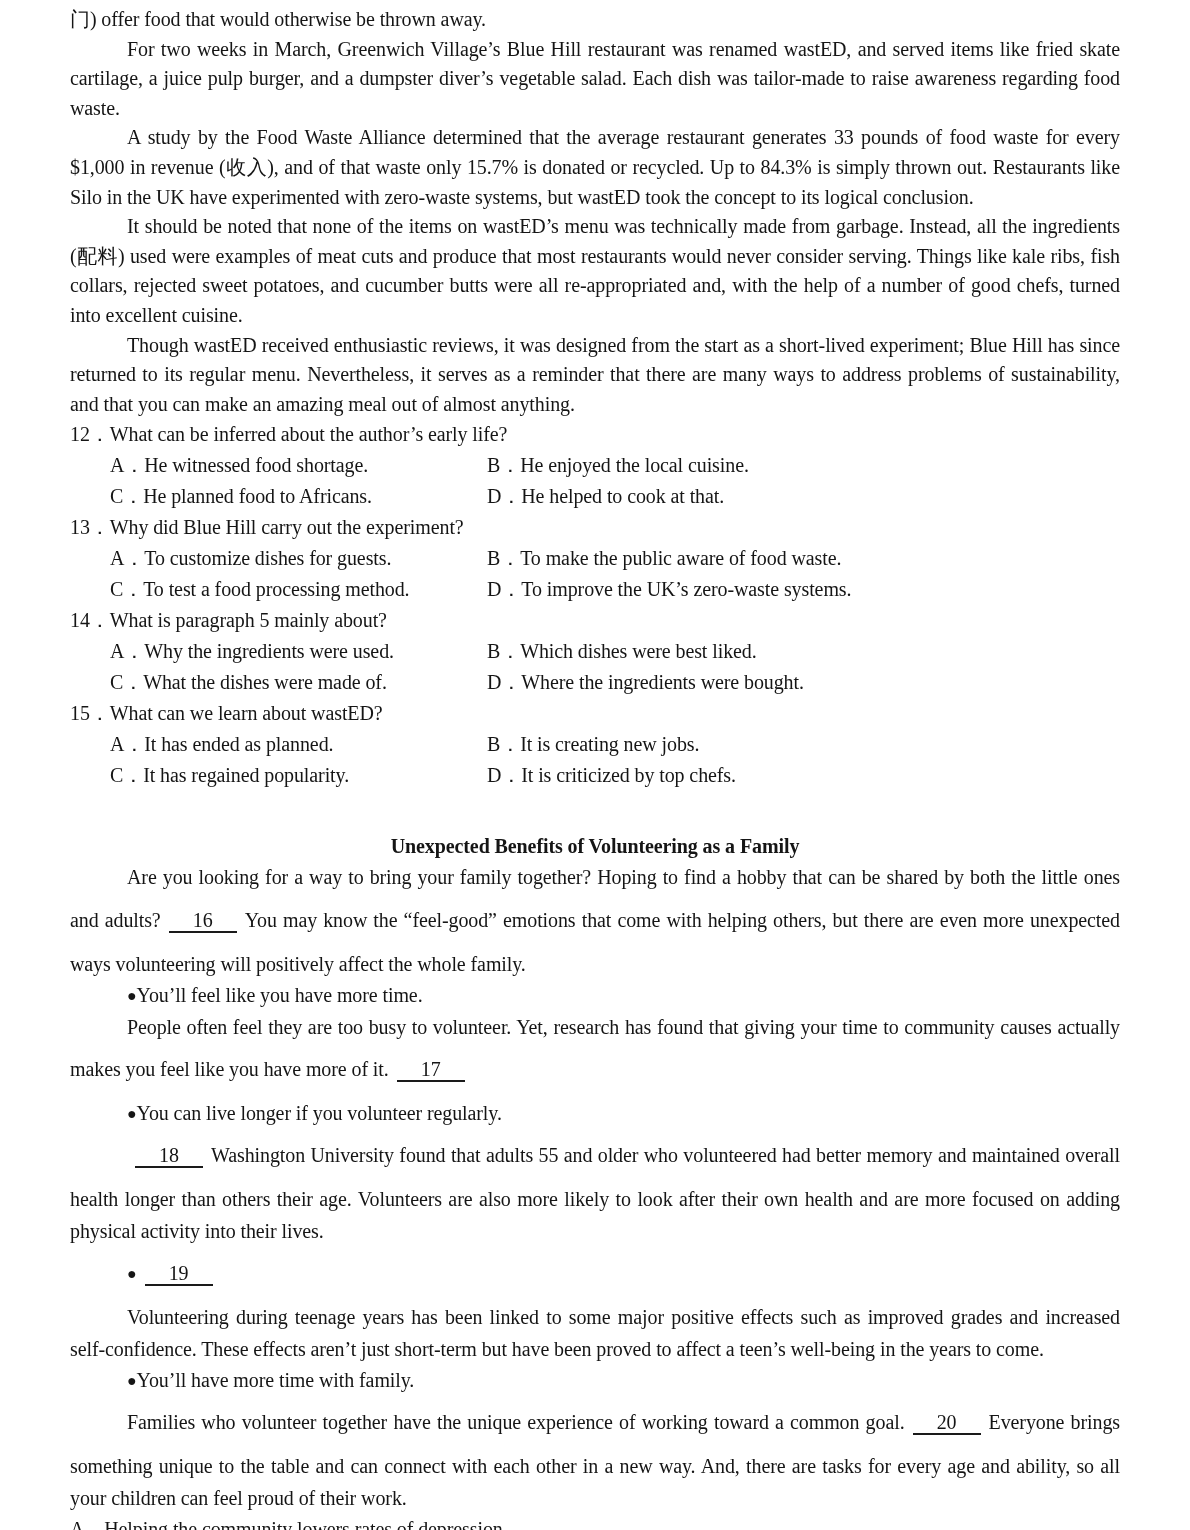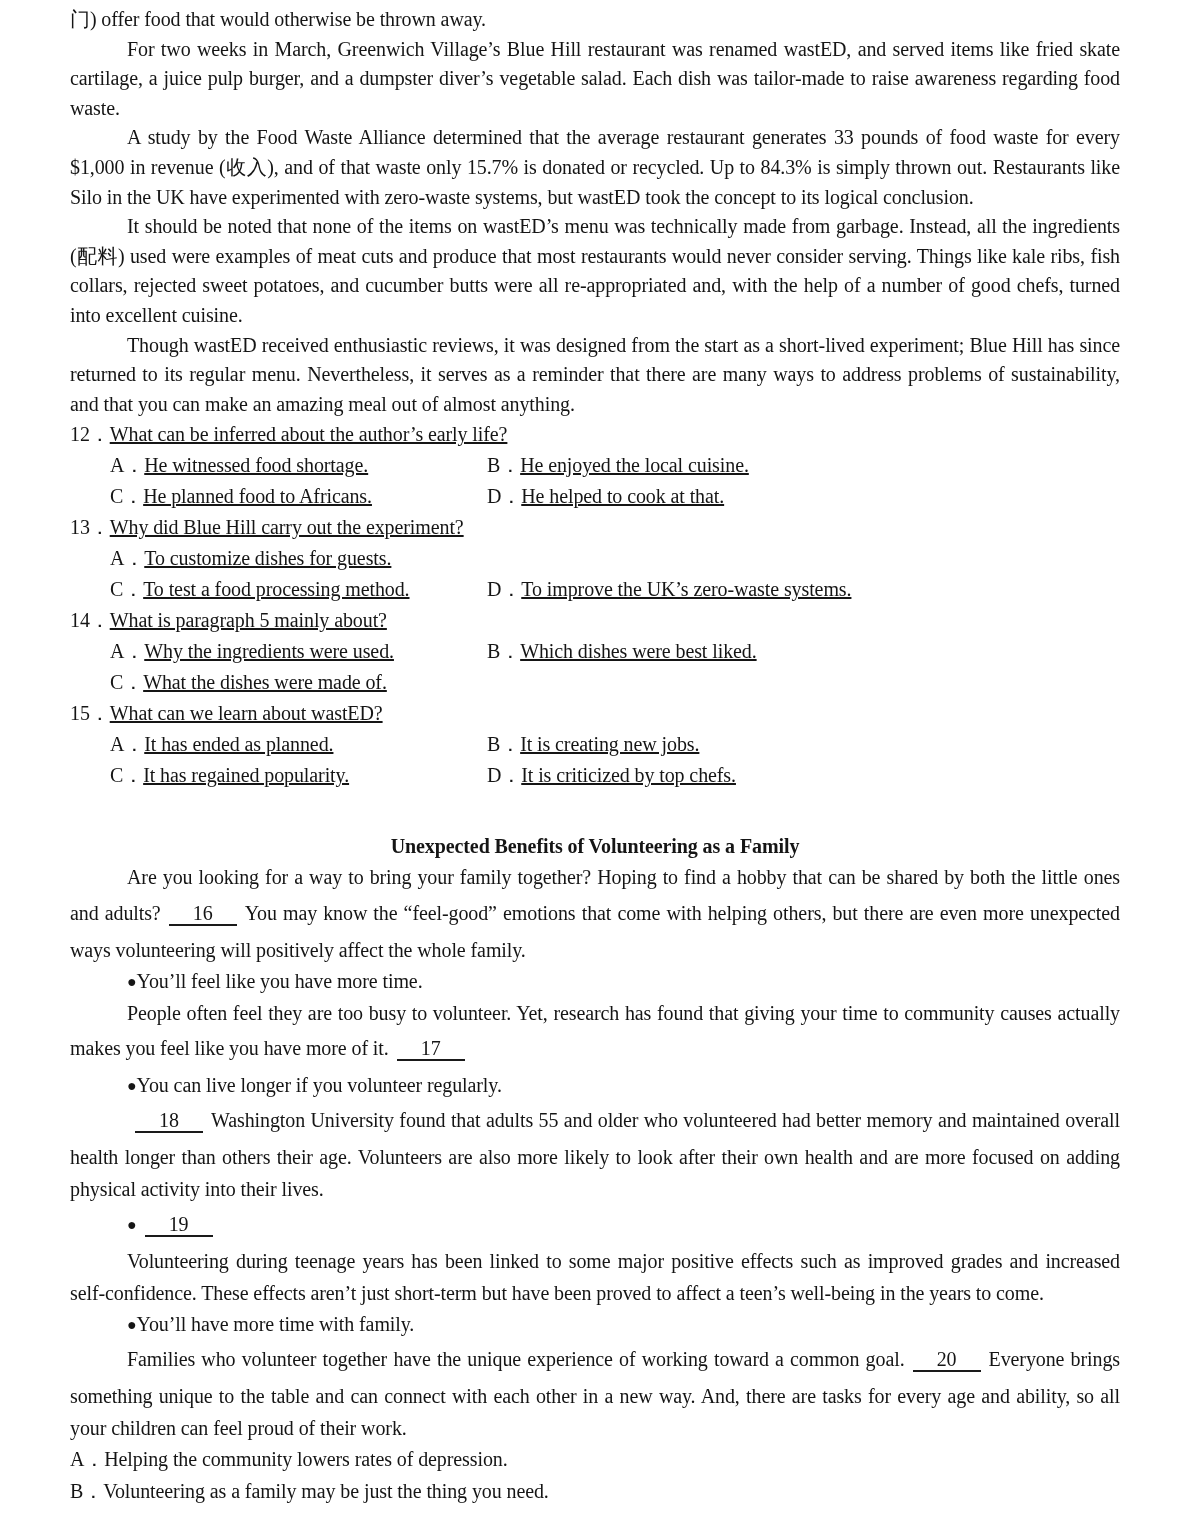--- a/index.html
+++ b/index.html
@@ -6,35 +6,35 @@
   .page{
     width:1190px;height:1530px;box-sizing:border-box;
     padding:5px 70px 0 70px;overflow:hidden;
     background:#ffffff;color:#151515;
     font-family:"Liberation Serif","DejaVu Serif",serif;
     font-size:20px;letter-spacing:-0.1px;border-radius:25px;
   }
   .para{margin:0;line-height:29.6px;text-align:justify;text-indent:57px;}
   .para.noindent{text-indent:0;text-align:left;}
   
-  .question{line-height:31px;text-decoration:underline;}
+  .question{line-height:31px;}
   .qline{text-align:left;}
   .qnum{display:inline-block;}
   .optrow{display:flex;padding-left:40px;}
   .opt{flex:none;}
   .opt.first{width:377px;}
   .optlabel{display:inline-block;}
   
   .title{margin-top:40px;line-height:31px;font-weight:bold;text-align:center;}
   .part2 .para2{margin:0;line-height:31.4px;text-align:justify;text-indent:57px;}
   .part2 .bullet-line{line-height:31.4px;padding-left:57px;text-align:left;}
   .part2 .answer-line{line-height:31.4px;text-align:left;font-family:Liberation Serif, serif;}
   .bullet{font-size:0.8em;vertical-align:1px;}
   .blank{
-    display:inline-block;min-width:22px;padding:0 23px 0px 23px;margin:9px 8px;
+    display:inline-block;min-width:22px;padding:0 23px 0px 23px;margin:16px 8px;
     border-bottom:2px solid #1a1a1a;text-align:center;text-indent:0;
     line-height:1.05;vertical-align:baseline;
   }
 </style>
 </head>
 <body>
 
 <div class="page">
 
   <p class="para noindent">门) offer food that would otherwise be thrown away.</p>
@@ -53,34 +53,36 @@
         </div>
         <div class="optrow">
           <span class="opt first"><span class="optlabel">C．</span><span>He planned food to Africans.</span></span>
           <span class="opt"><span class="optlabel">D．</span><span>He helped to cook at that.</span></span>
         </div>
       </div>
       <div class="question">
         <div class="qline"><span class="qnum">13．</span><span>Why did Blue Hill carry out the experiment?</span></div>
         <div class="optrow">
           <span class="opt first"><span class="optlabel">A．</span><span>To customize dishes for guests.</span></span>
+          <span class="opt"><span class="optlabel">B．</span><span>To make the public aware of food waste.</span></span>
         </div>
         <div class="optrow">
           <span class="opt first"><span class="optlabel">C．</span><span>To test a food processing method.</span></span>
           <span class="opt"><span class="optlabel">D．</span><span>To improve the UK’s zero-waste systems.</span></span>
         </div>
       </div>
       <div class="question">
         <div class="qline"><span class="qnum">14．</span><span>What is paragraph 5 mainly about?</span></div>
         <div class="optrow">
           <span class="opt first"><span class="optlabel">A．</span><span>Why the ingredients were used.</span></span>
           <span class="opt"><span class="optlabel">B．</span><span>Which dishes were best liked.</span></span>
         </div>
         <div class="optrow">
           <span class="opt first"><span class="optlabel">C．</span><span>What the dishes were made of.</span></span>
+          <span class="opt"><span class="optlabel">D．</span><span>Where the ingredients were bought.</span></span>
         </div>
       </div>
       <div class="question">
         <div class="qline"><span class="qnum">15．</span><span>What can we learn about wastED?</span></div>
         <div class="optrow">
           <span class="opt first"><span class="optlabel">A．</span><span>It has ended as planned.</span></span>
           <span class="opt"><span class="optlabel">B．</span><span>It is creating new jobs.</span></span>
         </div>
         <div class="optrow">
           <span class="opt first"><span class="optlabel">C．</span><span>It has regained popularity.</span></span>

